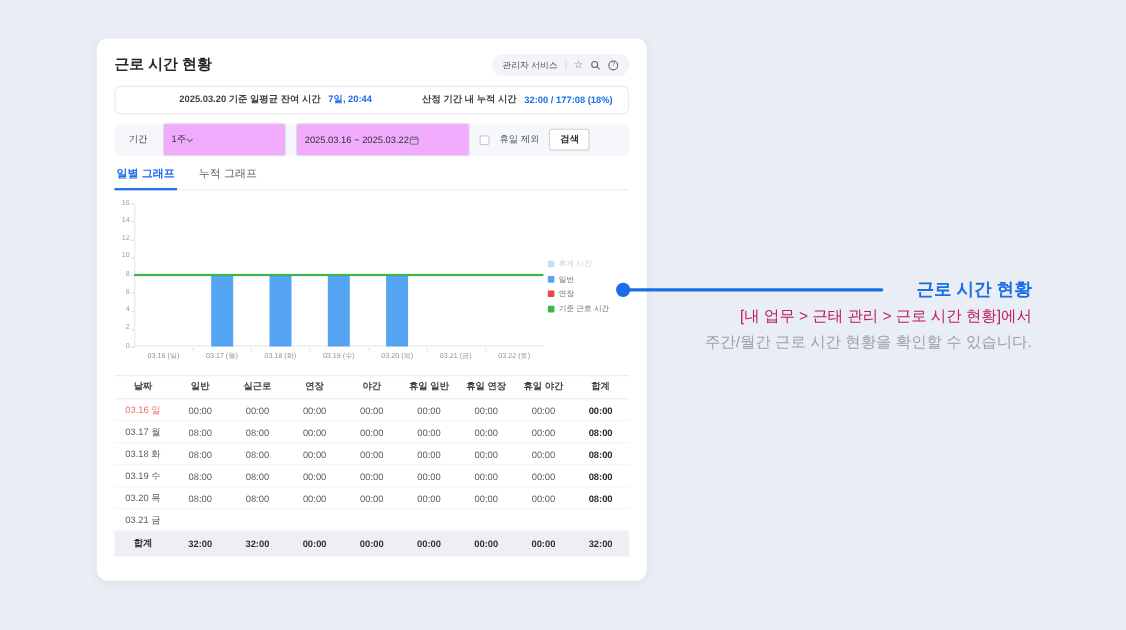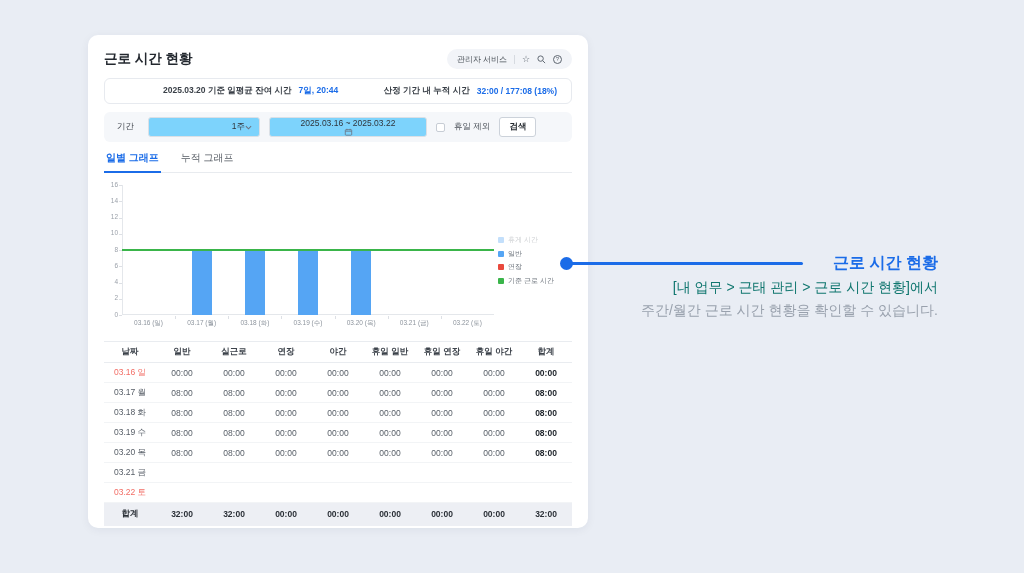--- a/index.html
+++ b/index.html
@@ -13,38 +13,38 @@
   
   .card {
     position:absolute; left:88px; top:35px; width:500px; height:493px;
     background:#fff; border-radius:10px;
     box-shadow:0 2px 10px rgba(20,30,60,.06);
     padding:12px 16px 0;
   }
   .card-header { display:flex; justify-content:space-between; align-items:center; height:24px; }
   .page-title { font-size:13.5px; font-weight:bold; color:#23282f; }
   .admin-pill { display:flex; align-items:center; gap:7px; background:#f2f4f8; border-radius:11px; height:20px; padding:0 10px; }
-  .admin-label { font-size:8px; color:#4b5259; cursor:pointer;font-family:Liberation Serif, serif; }
+  .admin-label { font-size:8px; color:#4b5259; cursor:pointer; }
   .pill-divider { width:1px; height:9px; background:#d6dae0; }
   .pill-icon { display:flex; align-items:center; color:#5f6771; font-size:9px; line-height:1; cursor:pointer; }
   .help-circle { width:9px; height:9px; border:1px solid #5f6771; border-radius:50%; font-size:6px; display:flex; align-items:center; justify-content:center; }
   
   .summary-bar { margin-top:7px; height:26px; border:1px solid #e7eaef; border-radius:6px;
     display:flex; align-items:center; justify-content:space-between; padding:0 14px 0 58px; font-size:8.5px;gap:16px; }
   .summary-group { display:flex; align-items:center; }
   .summary-label { color:#3a4048; font-weight:600; }
   .summary-value { color:#1b6ce8; font-weight:700; margin-left:7px; }
   
   .filter-bar { margin-top:8px; height:30px; background:#f5f7fa; border-radius:6px;
     display:flex; align-items:center; padding:0 8px; gap:9px; }
   .filter-label { font-size:8.5px; color:#3f444c; padding:0 5px; }
-  .select, .date-input { height:20px; background:#7dd3fc; border:1px solid #dbe0e6; border-radius:3px;
-    display:flex; align-items:center; justify-content:flex-end; padding:0 7px; font-size:8.5px; color:#30353c; cursor:pointer; }
+  .select, .date-input { height:30px; background:#f0abfc; border:1px solid #dbe0e6; border-radius:3px;
+    display:flex; align-items:center; justify-content:flex-start; padding:0 7px; font-size:8.5px; color:#30353c; cursor:pointer; }
   .select { width:112px; }
-  .date-input { width:158px;flex-direction:column; }
+  .date-input { width:158px; }
   .checkbox { width:9px; height:9px; border:1px solid #c7cdd5; border-radius:2px; background:#fff; cursor:pointer; flex:none; }
   .checkbox-label { font-size:8.5px; color:#4b5159; }
   .search-button { height:20px; border:1px solid #ccd2da; background:#fff; border-radius:3px;
     font-size:8.5px; font-weight:700; color:#24292f; padding:0 9px; display:flex; align-items:center; cursor:pointer; }
   
   .tabs { margin-top:9px; display:flex; gap:18px; border-bottom:1px solid #e8ebef; }
   .tab { font-size:10px; color:#565c64; padding:0 2px 6px; cursor:pointer; }
   .tab.active { color:#1b6ce8; font-weight:700; border-bottom:2px solid #1b6ce8; margin-bottom:-1px; }
   
   .chart { position:relative; height:156px; margin-top:4px; }
@@ -66,21 +66,21 @@
   th { height:21px; font-size:8.5px; font-weight:600; color:#3d434b; text-align:center;
     border-top:1px solid #e9ecf0; border-bottom:1px solid #e9ecf0; }
   td { height:20px; font-size:8.5px; color:#565d66; text-align:center; border-bottom:1px solid #f2f4f6; }
   td.holiday { color:#f26d65; }
   td.total { font-weight:700; color:#22272e; }
   tfoot td { height:23px; background:#edeff4; border-bottom:none; font-weight:700; color:#2b3037; }
   
   .ann-dot { position:absolute; left:560px; top:257px; width:13px; height:13px; border-radius:50%; background:#1b6ce8; }
   .ann-line { position:absolute; left:566px; top:262px; width:237px; height:3px; border-radius:2px; background:#1b6ce8; }
   .ann-title { position:absolute; top:253px; right:86px; font-size:16px; font-weight:700; color:#1b6ce8; }
-  .ann-text1 { position:absolute; top:279px; right:86px; font-size:14px; color:#0f766e; text-align:right; }
+  .ann-text1 { position:absolute; top:279px; right:86px; font-size:14px; color:#be185d; text-align:right; }
   .ann-text2 { position:absolute; top:302px; right:86px; font-size:14px; color:#99a1ad; text-align:right; }
   svg { display:block; }
 </style>
 </head>
 <body>
 
 <div class="card">
 
   <div class="card-header">
     <div class="page-title">근로 시간 현황</div>
@@ -268,31 +268,20 @@
           <td>03.21 금</td>
           <td></td>
           <td></td>
           <td></td>
           <td></td>
           <td></td>
           <td></td>
           <td></td>
           <td></td>
         </tr>
-        <tr>
-          <td class="holiday">03.22 토</td>
-          <td></td>
-          <td></td>
-          <td></td>
-          <td></td>
-          <td></td>
-          <td></td>
-          <td></td>
-          <td></td>
-        </tr>
       </tbody>
     <tfoot>
         <tr id="tfoot-row">
           <td>합계</td>
           <td>32:00</td>
           <td>32:00</td>
           <td>00:00</td>
           <td>00:00</td>
           <td>00:00</td>
           <td>00:00</td>

